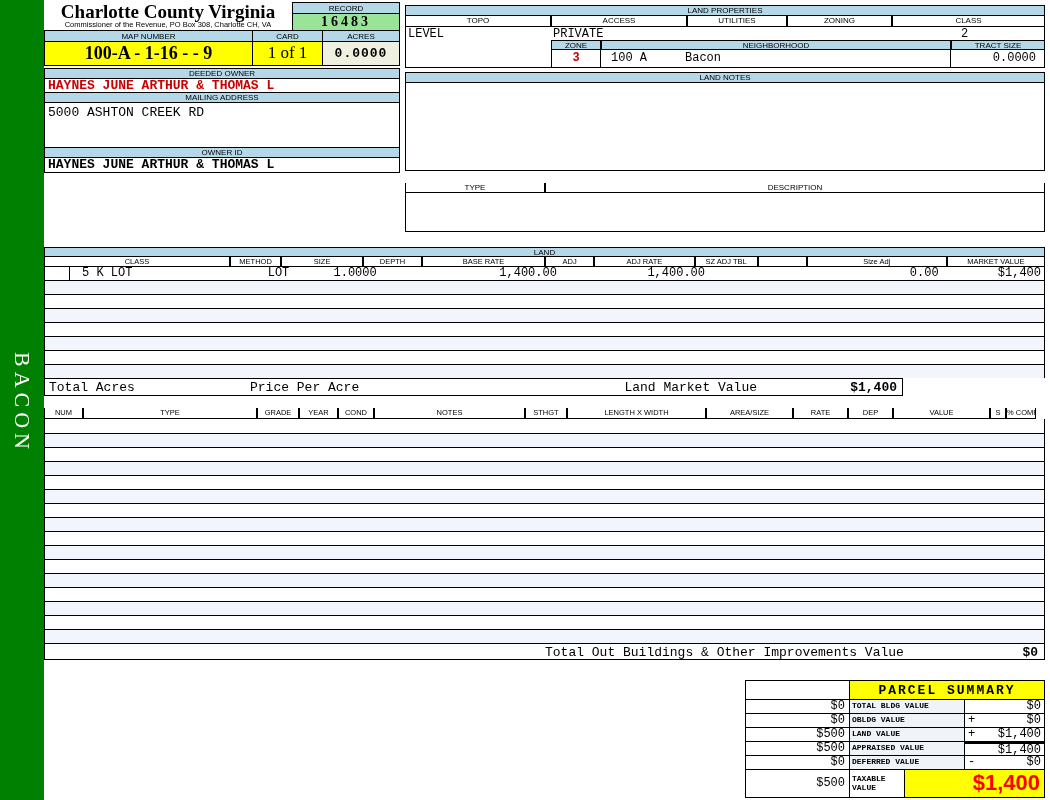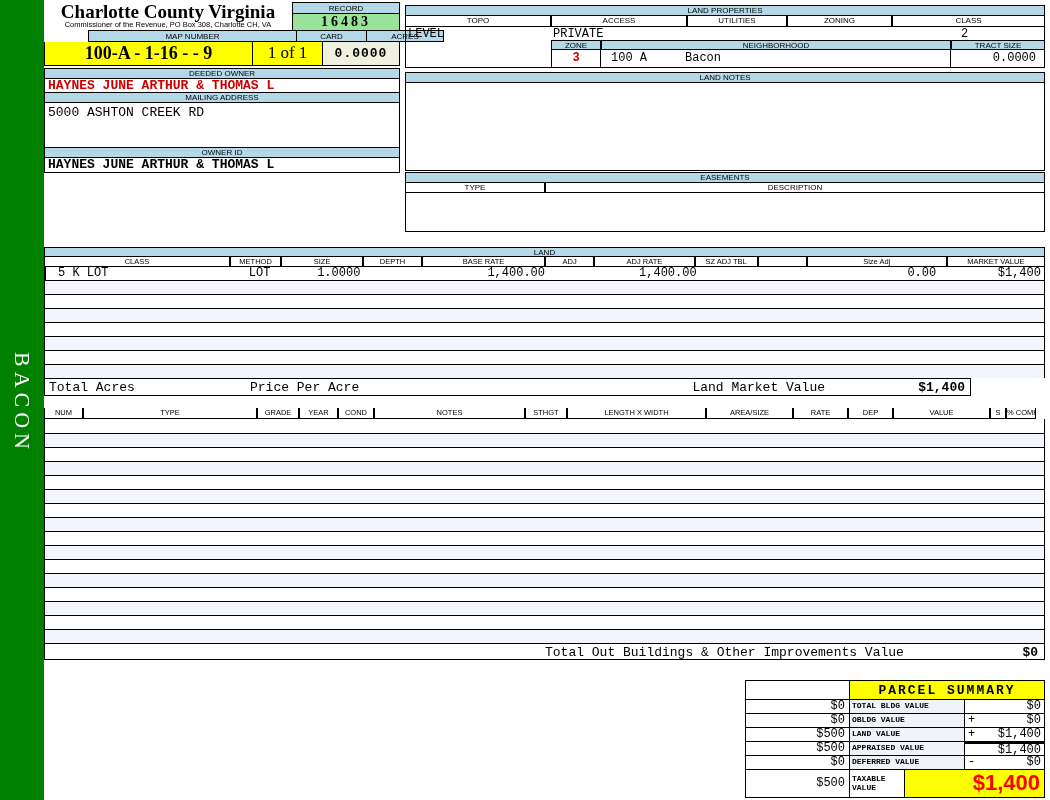--- a/index.html
+++ b/index.html
@@ -23,21 +23,21 @@
   
   .title-box { left:44px; top:2px; width:248px; height:28px; text-align:center; }
   .county-title { font-family:"Liberation Serif", serif; font-weight:bold; font-size:19px; line-height:19px; }
   .county-sub { font-size:7.5px; line-height:8px; }
   .record-box { left:292px; top:2px; width:108px; height:28px; }
   .record-hdr { height:12px; line-height:11px; }
   .record-val { height:22px; background:#9ae49a; border:1px solid #000; border-top:none;
                 font-family:"Liberation Serif", serif; font-weight:bold; font-size:14px;
                 letter-spacing:3px; text-align:center; line-height:15px; }
 
-  .maphdr-row { left:44px; top:30px; width:356px; height:12px;margin-left:44px; }
+  .maphdr-row { left:44px; top:30px; width:356px; height:12px; }
   .maphdr-row .hdr { height:12px; line-height:11px; border-left:none; }
   .maphdr-row .hdr:first-child { border-left:1px solid #000; }
   .mapval-row { left:44px; top:42px; width:356px; height:24px; }
   .mapval-row .cell { height:24px; border-top:none; text-align:center; }
   .map-val { background:#ffff00; font-family:"Liberation Serif", serif; font-weight:bold; font-size:18px; line-height:22px; }
   .card-val { background:#ffff00; font-family:"Liberation Serif", serif; font-size:17px; line-height:22px; }
   .acres-val { background:#f0f0e0; font-weight:bold; font-size:13px; line-height:23px; letter-spacing:1px; }
 
   
   .ownerhdr { left:44px; width:356px; height:11px; line-height:10px; }
@@ -67,31 +67,31 @@
   .notes-box { left:405px; top:83px; width:640px; height:88px; border:1px solid #000; border-top:none; background:#fff; }
   .ease-hdr { left:405px; top:172px; width:640px; height:11px; line-height:10px; }
   .ease-cols { left:405px; top:183px; width:640px; height:10px; }
   .ease-cols .hdr { background:#fff; border-top:none; height:10px; line-height:9px; }
   .ease-box { left:405px; top:193px; width:640px; height:39px; border:1px solid #000; border-top:none; background:#fff; }
 
   
   .land-hdr { left:44px; top:247px; width:1001px; height:10px; line-height:9px; }
   .land-cols { left:44px; top:257px; width:1001px; height:10px; }
   .land-cols .hdr { background:#fff; border-top:none; height:10px; line-height:9px; font-size:7.5px; }
-  .land-data { left:44px; top:267px; width:1001px; height:13px; }
+  .land-data { left:44px; top:267px; width:1001px; height:13px;padding-left:24px; }
   .land-data .dcell { font-size:12px; line-height:13px; border-right:none; border-top:none; border-bottom:none; }
   .land-data { border-left:1px solid #000; border-right:1px solid #000; background:#fff; }
   .num { text-align:right; padding-right:8px; }
   .stripes { left:44px; width:1001px; border-left:1px solid #000; border-right:1px solid #000; }
   .stripe-row { border-top:1px solid #000; }
   .land-stripes { top:280px; }
   .land-stripes .stripe-row { height:14px; }
   .land-stripes .stripe-row:nth-child(odd) { background:#f2f5fb; }
   .land-stripes .stripe-row:nth-child(even) { background:#fff; }
-  .land-totals { left:44px; top:378px; width:927px; height:18px; border:1px solid #000;
+  .land-totals { left:44px; top:378px; width:859px; height:18px; border:1px solid #000;
                  font-size:13px; line-height:16px; background:#fff; }
   .land-totals span { position:absolute; top:1px; }
 
   
   .ob-hdr { left:44px; top:398px; width:1001px; height:10px; line-height:9px; }
   .ob-cols { left:44px; top:408px; width:1001px; height:11px; }
   .ob-cols .hdr { background:#fff; border-top:none; height:11px; line-height:10px; font-size:7.5px; }
   .ob-stripes { top:419px; }
   .ob-stripes .stripe-row { height:14px; }
   .ob-stripes .stripe-row:first-child { border-top:none; }
@@ -188,21 +188,20 @@
   <div class="abs zone-vals cellrow mono">
     <div class="cell zone-num" style="width:50px">3</div>
     <div class="cell" style="width:350px; padding-left:10px;"><span>100 A</span><span style="margin-left:38px">Bacon</span></div>
     <div class="cell num" style="width:94px">0.0000</div>
   </div>
   <div class="abs lp-bottom"></div>
 
   <div class="abs hdr notes-hdr">LAND NOTES</div>
   <div class="abs notes-box"></div>
 
-  <div class="abs hdr ease-hdr">EASEMENTS</div>
   <div class="abs ease-cols cellrow">
     <div class="hdr" style="width:140px">TYPE</div>
     <div class="hdr" style="width:500px">DESCRIPTION</div>
   </div>
   <div class="abs ease-box"></div>
 
   <div class="abs hdr land-hdr">LAND</div>
   <div class="abs land-cols cellrow">
     <div class="hdr" style="width:189px">CLASS</div>
     <div class="hdr" style="width:52px">METHOD</div>

